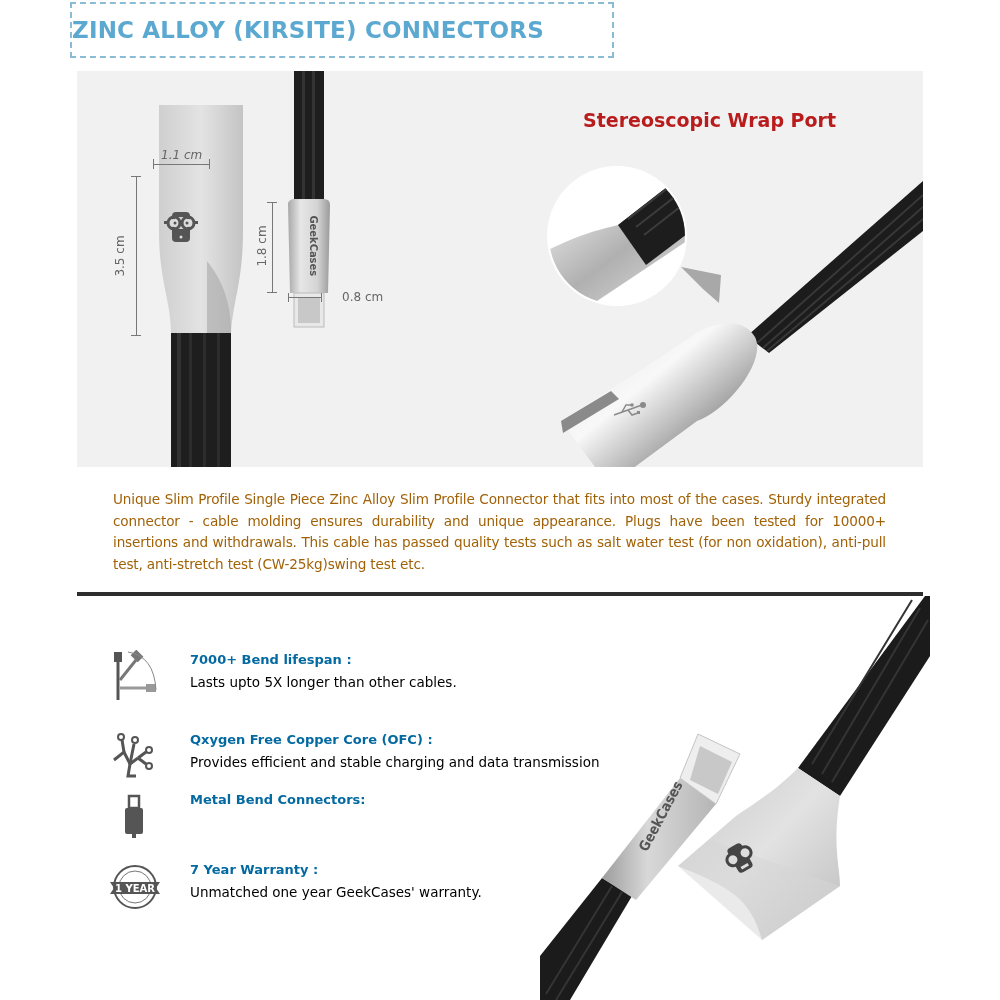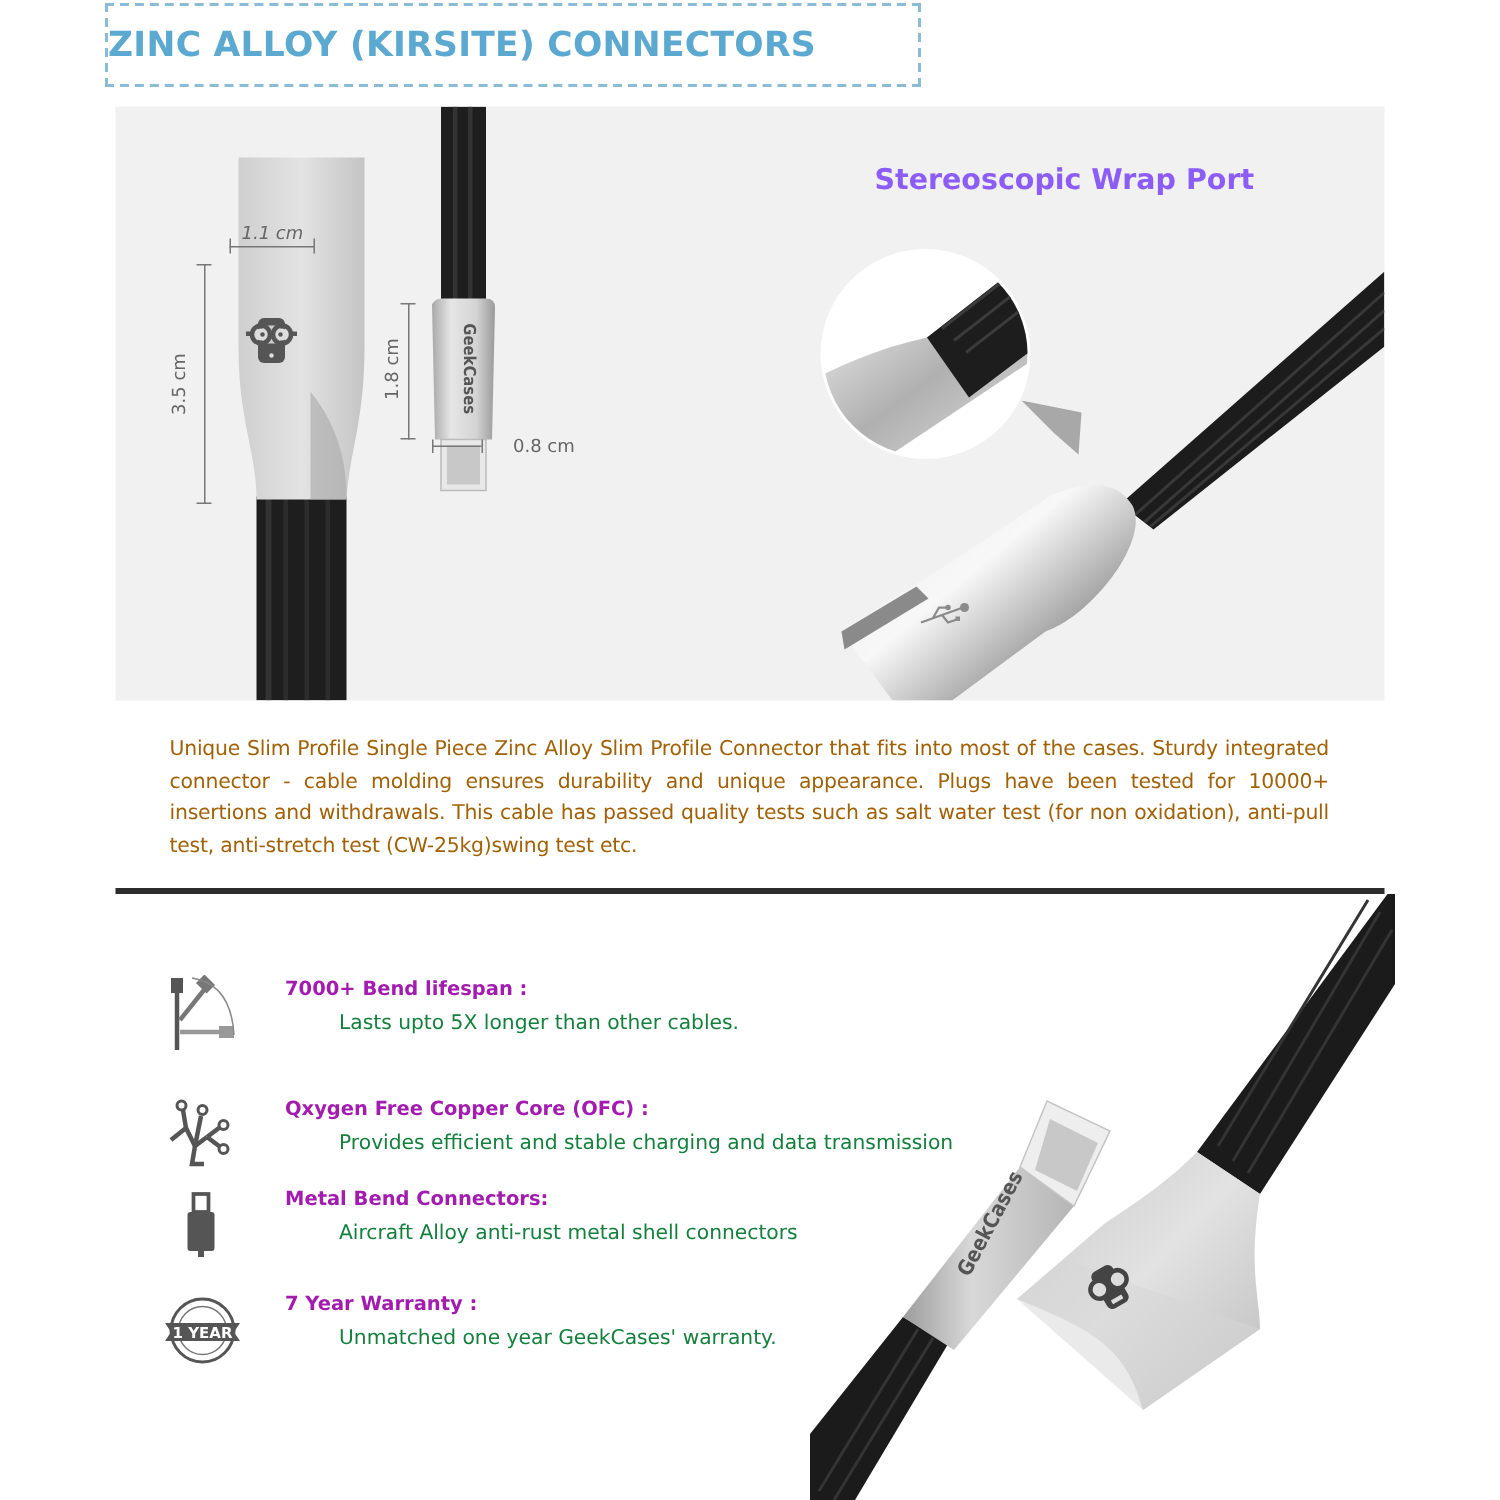--- a/index.html
+++ b/index.html
@@ -15,44 +15,44 @@
     font-family: "DejaVu Sans", sans-serif; font-weight: bold;
     font-size: 23px; color: #5ba8d0; letter-spacing: 0.2px;
   }
 
   .hero {
     position: absolute; left: 77px; top: 71px; width: 846px; height: 396px;
     background: #f1f1f1; overflow: hidden;
   }
   .hero-sub-title {
     position: absolute; left: 506px; top: 38px;
-    font-weight: bold; font-size: 19px; color: #8b5cf6;
+    font-weight: bold; font-size: 19px; color: #b91c1c;
   }
 
   .dim-label { position: absolute; font-size: 12px; color: #666; font-family: "DejaVu Sans", sans-serif; }
   .dim-line { position: absolute; background: #777; }
 
   .para {
     position: absolute; left: 113px; top: 489px; width: 773px;
     font-size: 13.6px; line-height: 21.5px; color: #a16207; text-align: justify;
     font-family: "DejaVu Sans", sans-serif; letter-spacing: -0.15px;
   }
 
   .divider {
     position: absolute; left: 77px; top: 592px; width: 846px; height: 4px; background: #2d2d2d;
   }
 
   .features { position: absolute; left: 108px; top: 650px; width: 560px; }
   .feature { position: absolute; left: 0; width: 560px; height: 60px; }
   .feature .ficon { position: absolute; left: 0; top: 0; width: 54px; height: 54px; }
   .feature .ftitle {
-    position: absolute; left: 82px; top: 2px; font-weight: bold; font-size: 13px; color: #a21caf;
+    position: absolute; left: 82px; top: 2px; font-weight: bold; font-size: 13px; color: #0369a1;
   }
   .feature .fdesc {
-    position: absolute; left: 82px; top: 24px; font-size: 13.5px; color: #15803d; margin-left: 36px;
+    position: absolute; left: 82px; top: 24px; font-size: 13.5px; color: #000000;
   }
 
   .bottom-art { position: absolute; left: 540px; top: 596px; width: 390px; height: 404px; }
 </style>
 </head>
 <body>
 
 <div class="title-box">
   <h1>ZINC ALLOY (KIRSITE) CONNECTORS</h1>
 </div>
@@ -219,21 +219,20 @@
     <div class="fdesc">Provides efficient and stable charging and data transmission</div>
   </div>
 
   <div class="feature" style="top:140px;">
     <svg class="ficon" viewBox="0 0 54 54">
       <rect x="21" y="6" width="10" height="12" fill="none" stroke="#555" stroke-width="2.5"></rect>
       <rect x="17" y="18" width="18" height="26" rx="2" fill="#555"></rect>
       <rect x="24" y="44" width="4" height="4" fill="#555"></rect>
     </svg>
     <div class="ftitle">Metal Bend Connectors:</div>
-    <div class="fdesc">Aircraft Alloy anti-rust metal shell connectors</div>
   </div>
 
   <div class="feature" style="top:210px;">
     <svg class="ficon" viewBox="0 0 54 54">
       <circle cx="27" cy="27" r="21" fill="#fff" stroke="#555" stroke-width="2"></circle>
       <circle cx="27" cy="27" r="16" fill="none" stroke="#777" stroke-width="1"></circle>
       <polygon points="2,22 52,22 48,28 52,34 2,34 6,28" fill="#555"></polygon>
       <text x="27" y="32" font-size="10" font-weight="bold" text-anchor="middle" fill="#fff" font-family="DejaVu Sans, sans-serif">1 YEAR</text>
     </svg>
     <div class="ftitle">7 Year Warranty :</div>

